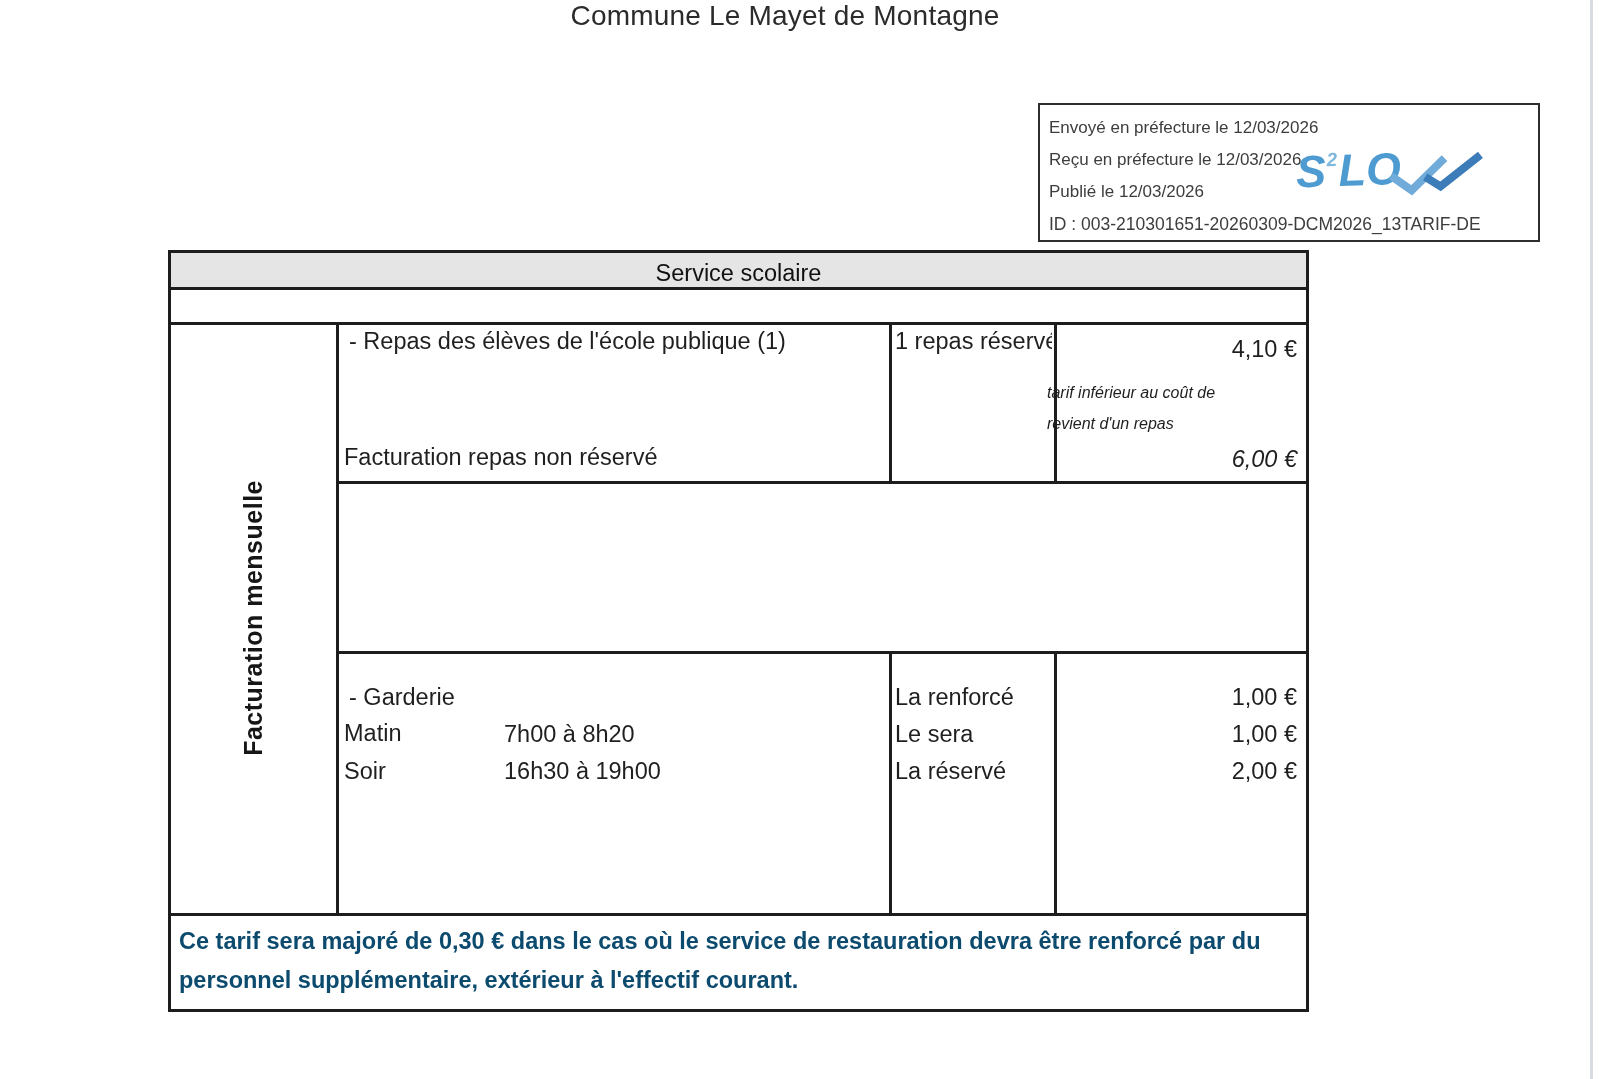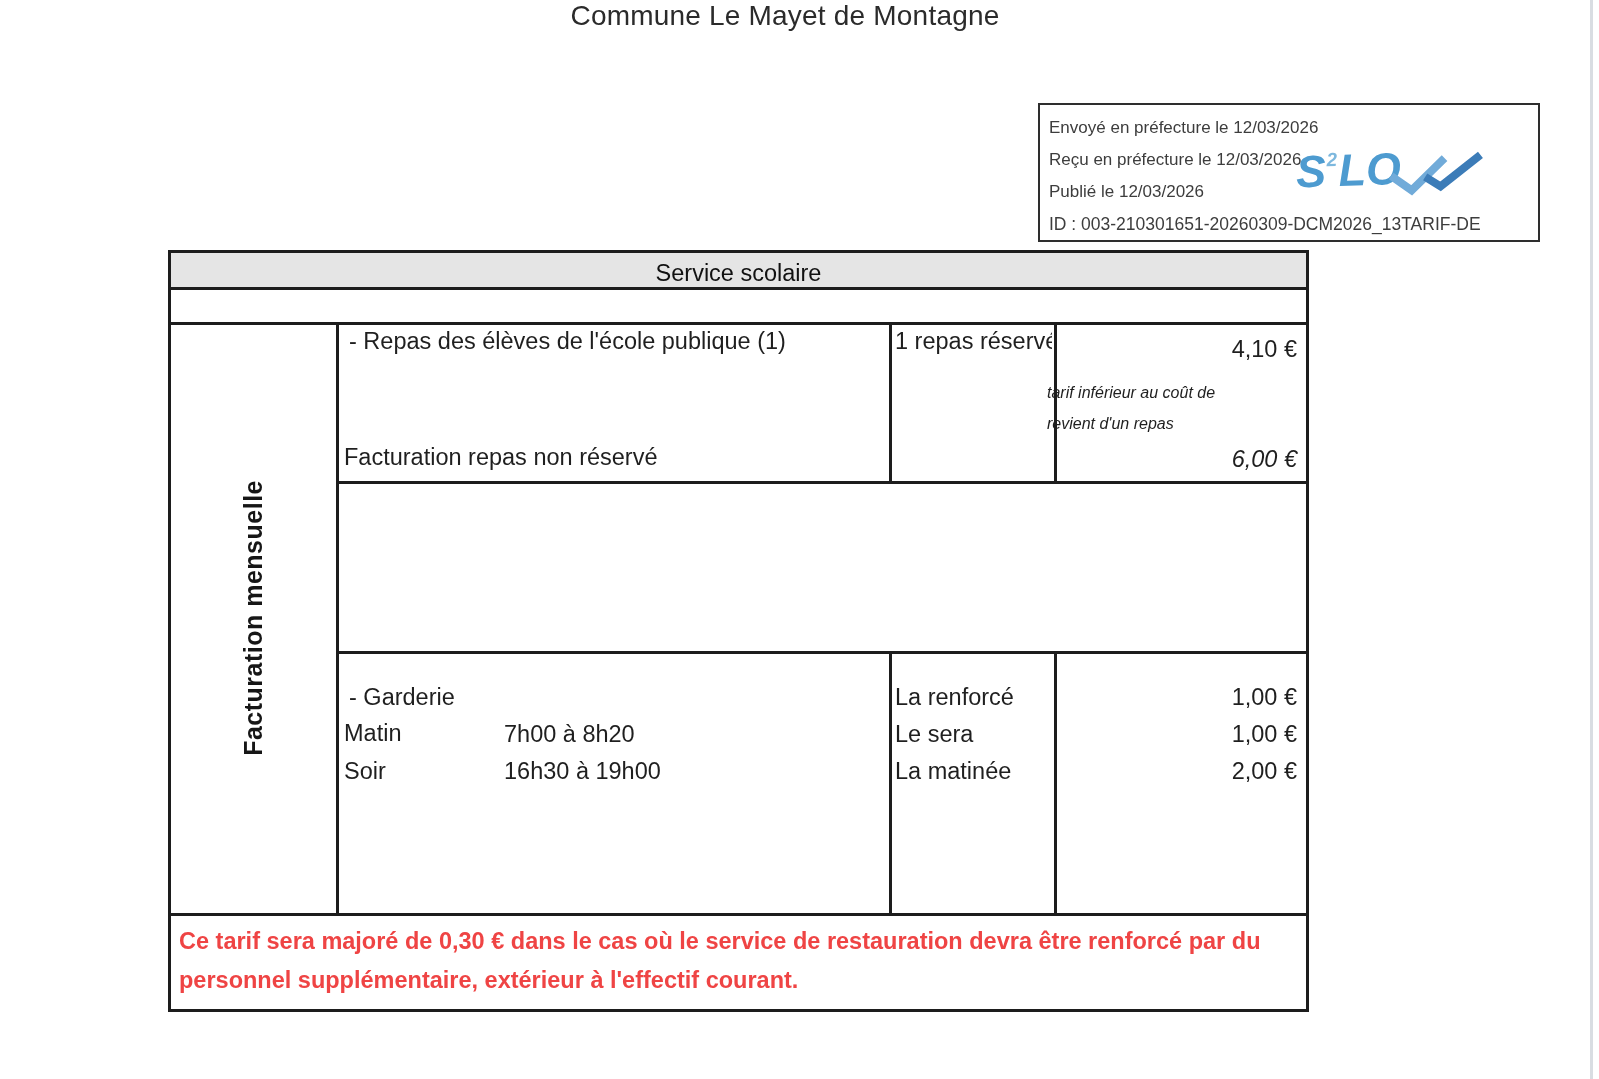--- a/index.html
+++ b/index.html
@@ -87,21 +87,21 @@
   .clip-cell{overflow:hidden; width:157px;}
   .price{width:240px; text-align:right;}
   .italic{font-style:italic;}
   .note-italic{font-size:16px; line-height:31px;}
 
   .footnote{
     left:0; top:663px; width:1135px; height:93px;
     box-sizing:border-box;
     padding:6px 10px 16px 8px;
     font-weight:bold; font-size:23.5px; line-height:39px;
-    color:#ef4444;
+    color:#0c4a6e;
     z-index:2;
   }
   .footnote span{display:block; white-space:nowrap;}
 </style>
 </head>
 <body>
 
 <div class="page">
 
   <div class="abs doc-title">Commune Le Mayet de Montagne</div>
@@ -157,21 +157,21 @@
     <div class="cell-text price italic" style="left:886px;top:191px;">6,00 €</div>
 
     <div class="cell-text" style="left:178px;top:429px;">- Garderie</div>
     <div class="cell-text" style="left:173px;top:442px;margin-top:23px;">Matin</div>
     <div class="cell-text" style="left:333px;top:466px;">7h00 à 8h20</div>
     <div class="cell-text" style="left:173px;top:503px;">Soir</div>
     <div class="cell-text" style="left:333px;top:503px;">16h30 à 19h00</div>
 
     <div class="cell-text" style="left:724px;top:429px;">La renforcé</div>
     <div class="cell-text" style="left:724px;top:466px;">Le sera</div>
-    <div class="cell-text" style="left:724px;top:503px;">La matinée</div>
+    <div class="cell-text" style="left:724px;top:503px;">La réservé</div>
 
     <div class="cell-text price" style="left:886px;top:429px;">1,00 €</div>
     <div class="cell-text price" style="left:886px;top:466px;">1,00 €</div>
     <div class="cell-text price" style="left:886px;top:503px;">2,00 €</div>
 
     <div class="abs footnote">
       <span>Ce tarif sera majoré de 0,30 € dans le cas où le service de restauration devra être renforcé par du</span>
       <span>personnel supplémentaire, extérieur à l'effectif courant.</span>
     </div>
 

